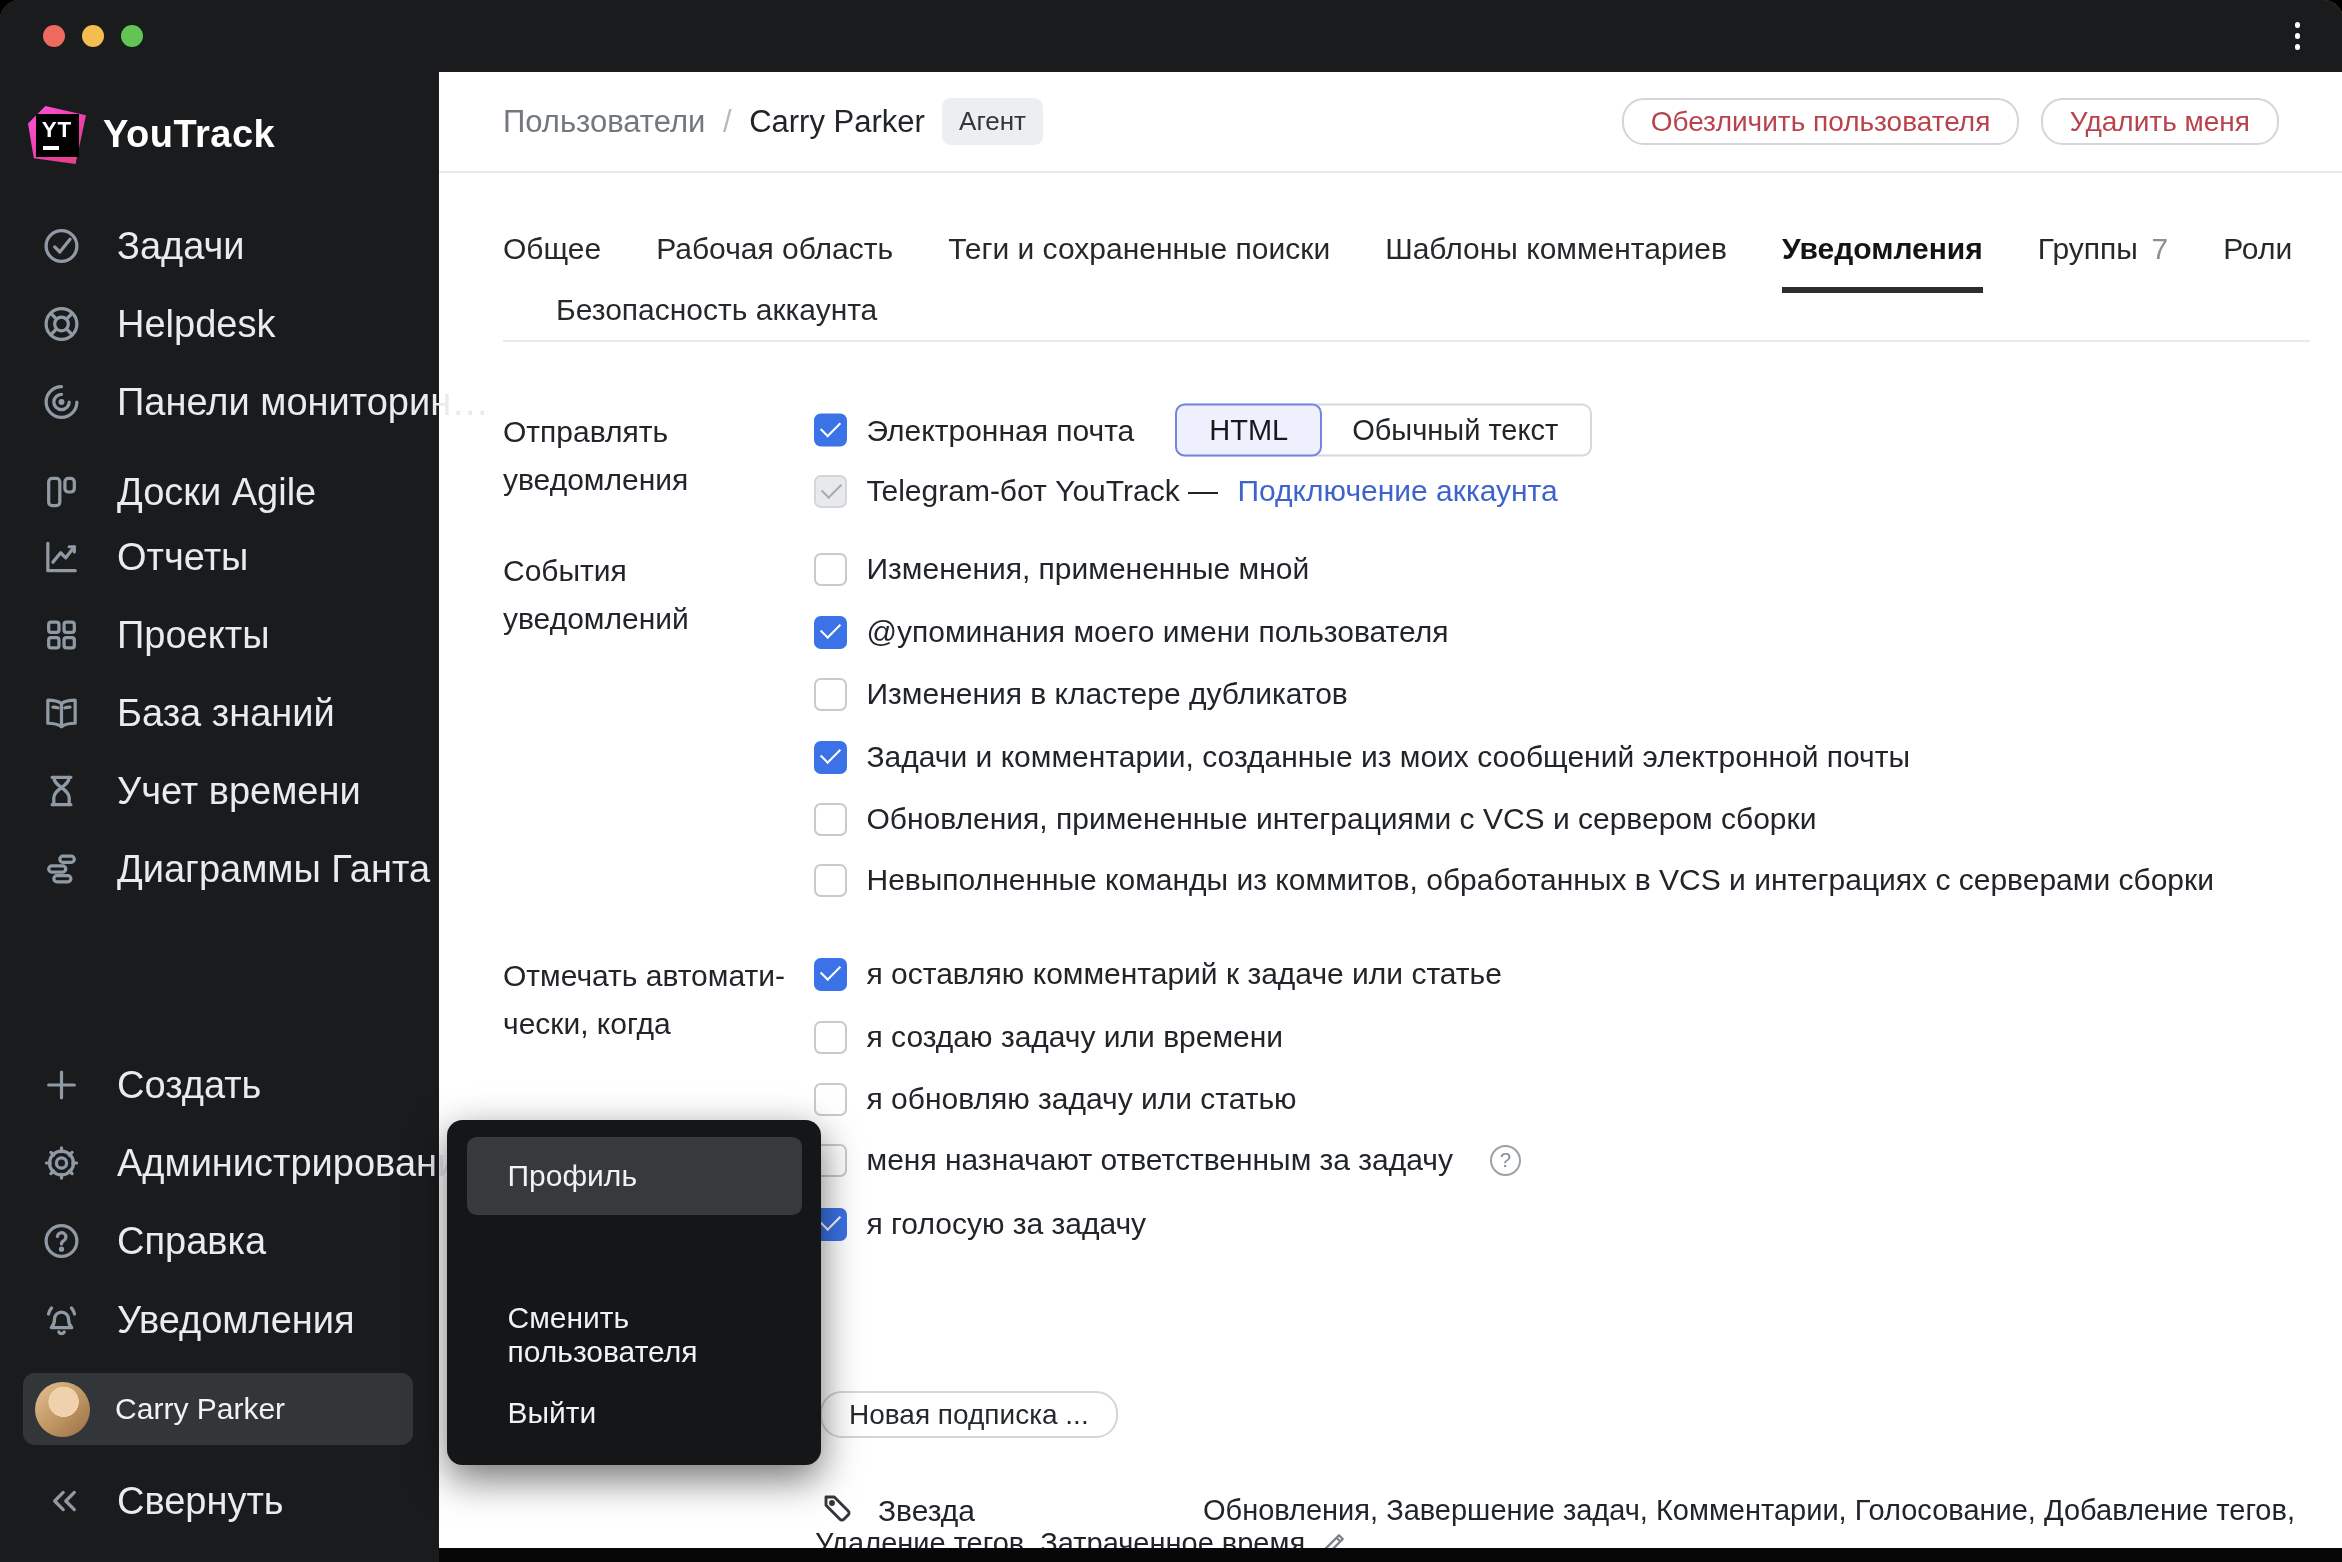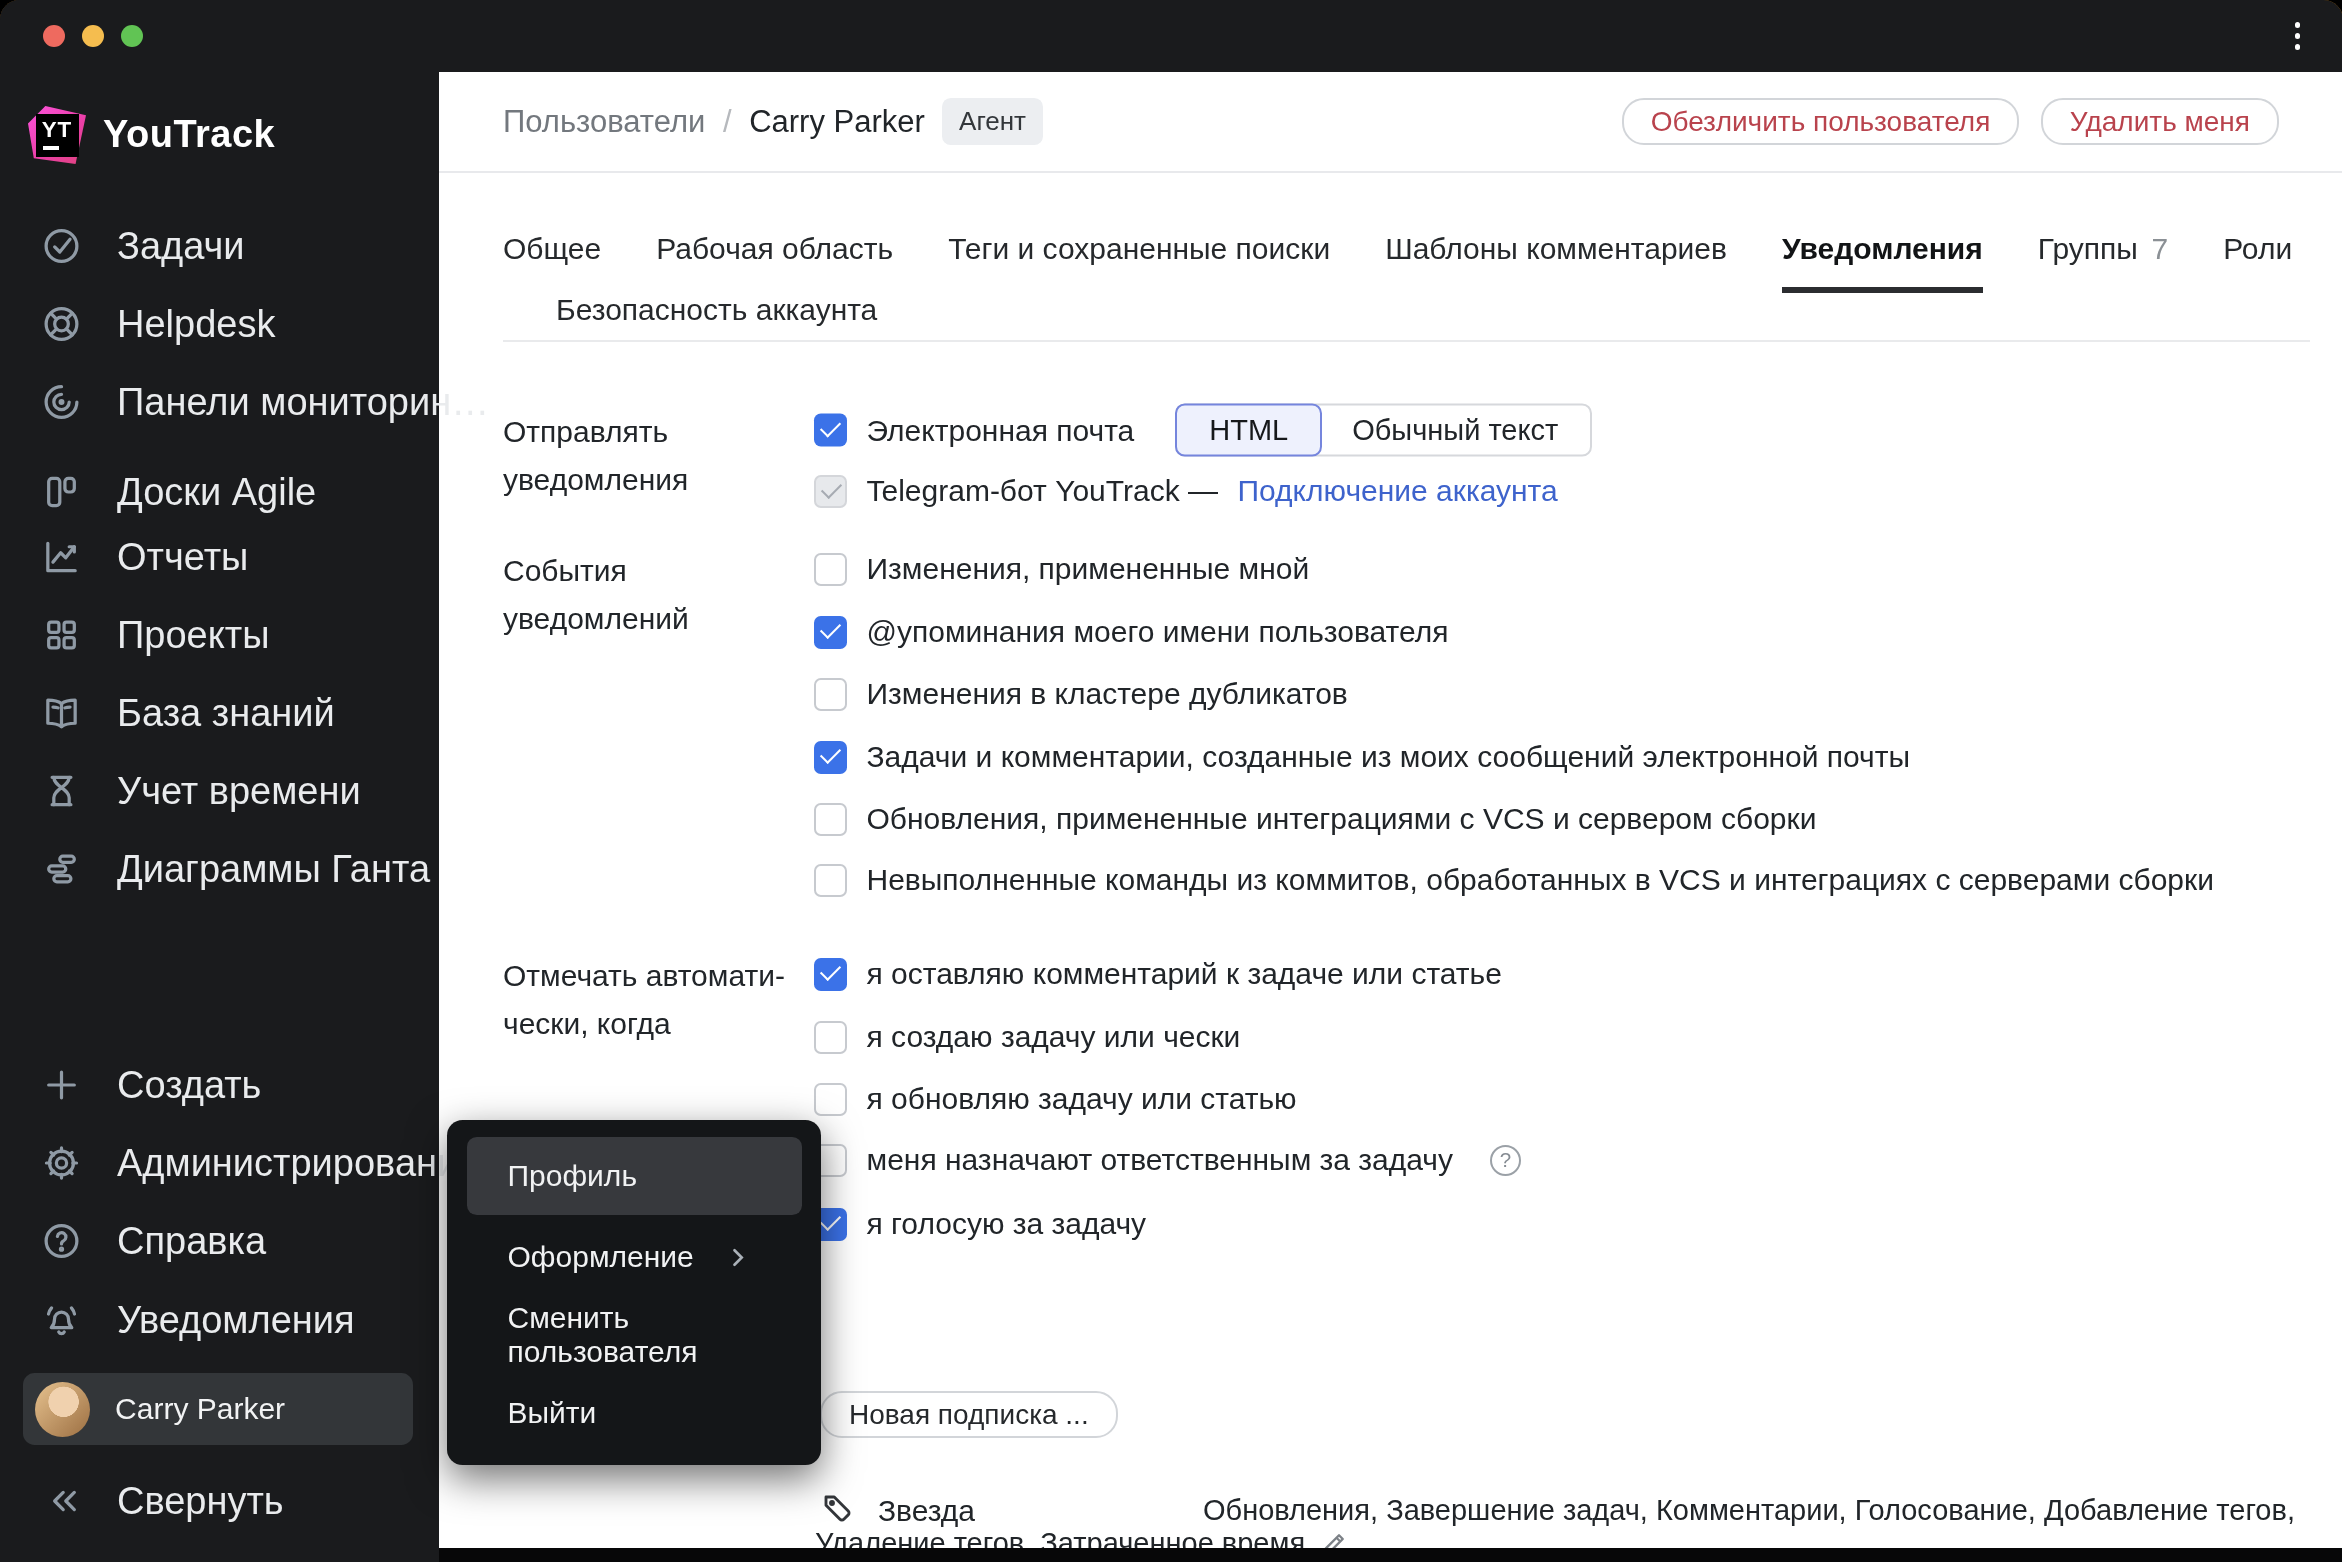--- a/index.html
+++ b/index.html
@@ -300,21 +300,21 @@
     <div class="slab" style="top:880px">
       <div>Отмечать автомати-</div>
       <div>чески, когда</div>
     </div>
     <div class="crow" style="top:902px">
       <span class="cb on"></span>
       <span class="clb">я оставляю комментарий к задаче или статье</span>
     </div>
     <div class="crow" style="top:965px">
       <span class="cb off"></span>
-      <span class="clb">я создаю задачу или чески</span>
+      <span class="clb">я создаю задачу или времени</span>
     </div>
     <div class="crow" style="top:1027px">
       <span class="cb off"></span>
       <span class="clb">я обновляю задачу или статью</span>
     </div>
     <div class="crow" style="top:1088px">
       <span class="cb off"></span>
       <span class="clb">меня назначают ответственным за задачу</span>
       <span class="helpc">?</span>
     </div>
@@ -339,24 +339,18 @@
           <path d="M4.5 19.5l1-4L16 5l3 3L8.5 18.5l-4 1z"></path>
           <path d="M14 7l3 3"></path>
         </svg>
     </div>
 
     <div class="botbar"></div>
   </div>
 
   <div class="umenu">
     <div class="uitem hl" style="top:16.6px">Профиль</div>
-    <div class="uitem" style="top:98px">
-      <span>Оформление</span>
-      <svg viewBox="0 0 24 24">
-          <path d="M9.5 6l6 6-6 6"></path>
-        </svg>
-    </div>
     <div class="uitem" style="top:176px">Сменить пользователя</div>
     <div class="uitem" style="top:254px">Выйти</div>
   </div>
 
 </div>
 
 
 </body></html>

